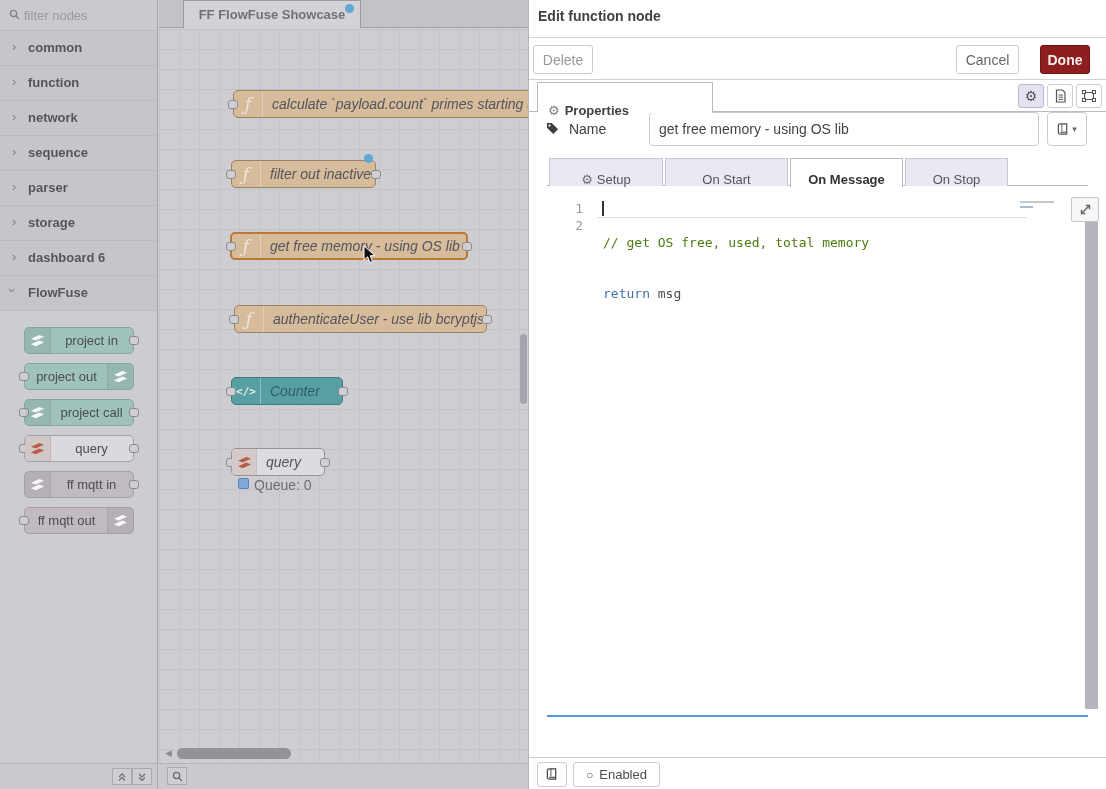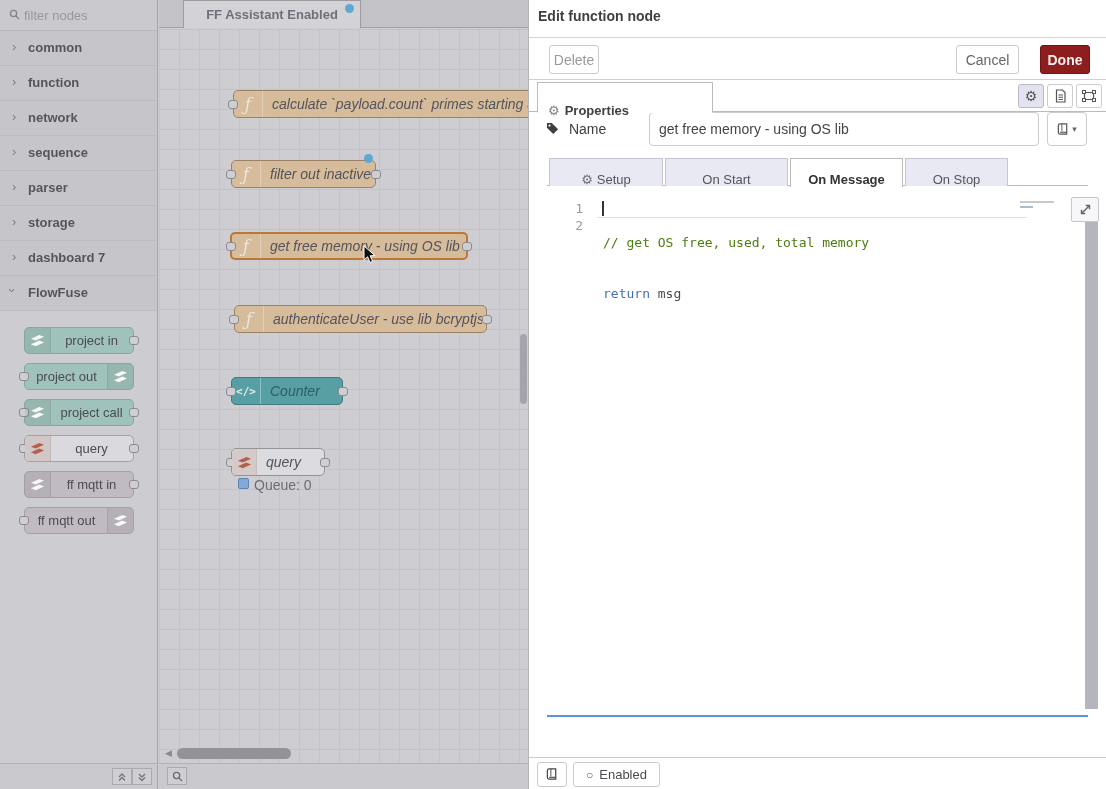--- a/index.html
+++ b/index.html
@@ -102,21 +102,21 @@
   #mouse-cursor { position: absolute; left: 204px; top: 216px; z-index: 9; }
 
   
   #tray { position: absolute; left: 528px; top: 0; width: 578px; height: 789px; background: #ffffff;
           border-left: 1px solid #b5b5ba; }
   #tray-header { height: 30px; border-bottom: 1px solid #d4d4d8; }
   #tray-title { margin: 8px 0 0 9px; font-size: 14px; font-weight: bold; color: #3f3f45; }
   #tray-toolbar { position: relative; height: 42px; border-bottom: 1px solid #cfcfd4; }
   .tray-btn { position: absolute; top: 7px; height: 29px; border: 1px solid #ccc; background: #fff;
           border-radius: 3px; font-size: 14px; cursor: pointer; font-family: "Liberation Sans", sans-serif; }
-  #btn-delete { left: 20px; width: 50px; color: #999; }
+  #btn-delete { left: 4px; width: 60px; color: #999; }
   #btn-cancel { right: 87px; width: 63px; color: #666; margin-left: 29px; }
   #btn-done { right: 16px; width: 50px; background: #8e1d1d; border-color: #701414; color: #f5eff0; font-weight: bold; }
 
   #tray-tabrow { position: relative; height: 32px; border-bottom: 1px solid #bbb; background: #fff; }
   #tab-properties { position: absolute; left: 8px; top: 2px; width: 176px; height: 31px; background: #fff;
           border: 1px solid #bbb; border-bottom: 1px solid #fff; z-index: 2; cursor: pointer;
           font-size: 13px; font-weight: bold; color: #3f3f44; padding: 20px 0 0 10px; }
   #tab-properties .gear { font-weight: normal; color: #828288; margin-right: 5px; }
   .mini-ibtn { position: absolute; top: 4px; width: 26px; height: 24px; background: #fff;
           border: 1px solid #ccc; border-radius: 3px; display: flex; align-items: center;
@@ -215,21 +215,21 @@
     <div class="pal-cat">
       <span class="chev">›</span>
       <span class="cat-label">parser</span>
     </div>
     <div class="pal-cat">
       <span class="chev">›</span>
       <span class="cat-label">storage</span>
     </div>
     <div class="pal-cat">
       <span class="chev">›</span>
-      <span class="cat-label">dashboard 7</span>
+      <span class="cat-label">dashboard 6</span>
     </div>
     <div class="pal-cat expanded">
       <span class="chev">›</span>
       <span class="cat-label">FlowFuse</span>
     </div>
 
     <div id="palette-nodes">
 
       <div class="pal-node teal icon-left" style="top:16px">
         <span class="strip left">
@@ -310,21 +310,21 @@
     <div class="small-btn" style="left:132px">
       <svg width="10" height="10" viewBox="0 0 10 10">
           <path d="M2 2 L5 5 L8 2 M2 5.5 L5 8.5 L8 5.5" fill="none" stroke="#76767c" stroke-width="1.3"></path>
         </svg>
     </div>
   </div>
 
   <div id="canvas-wrap">
     <div id="tabbar"></div>
     <div id="flow-tab">
-      <span class="tab-label">FF Assistant Enabled</span>
+      <span class="tab-label">FF FlowFuse Showcase</span>
       <span class="tab-dot"></span>
     </div>
 
     <div id="canvas">
 
       <div class="cnode" style="left:74px; top:61px; width:330px">
         <span class="port pin" style="top:9px"></span>
         <span class="icon-strip">
             <span class="fglyph">ƒ</span>
           </span>

